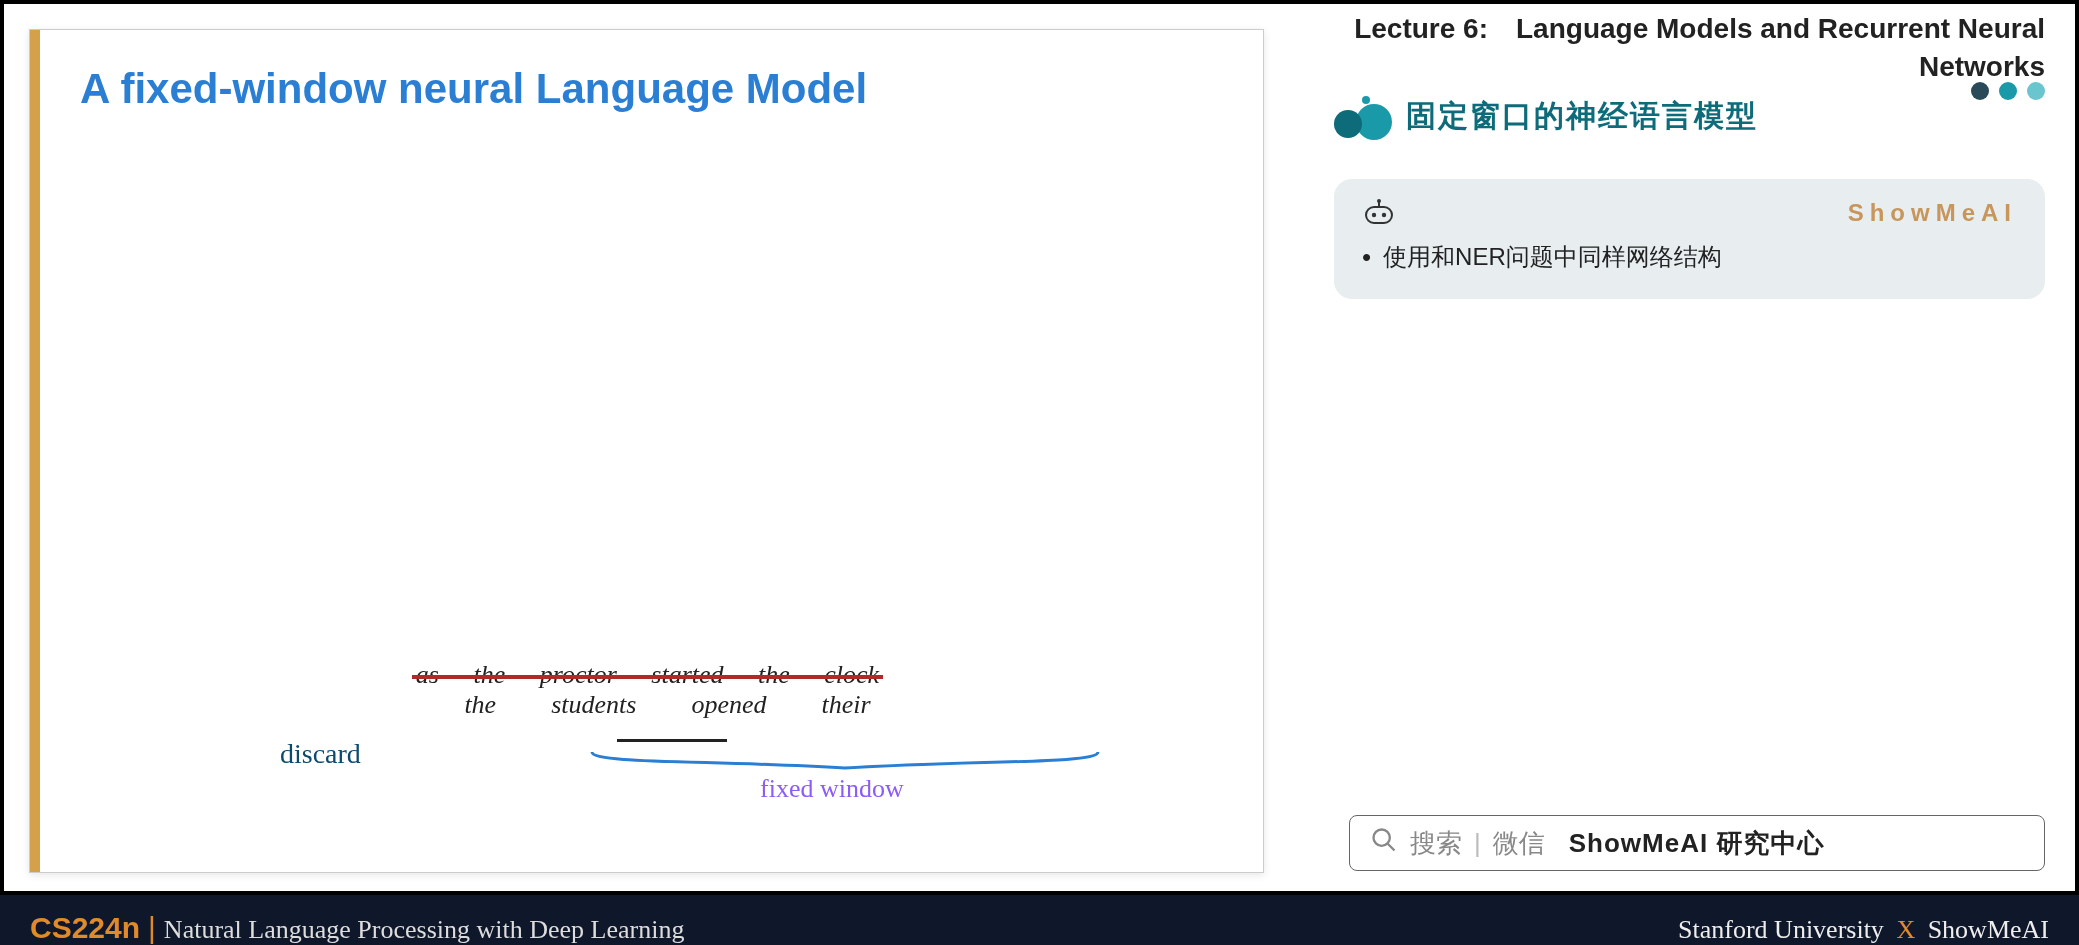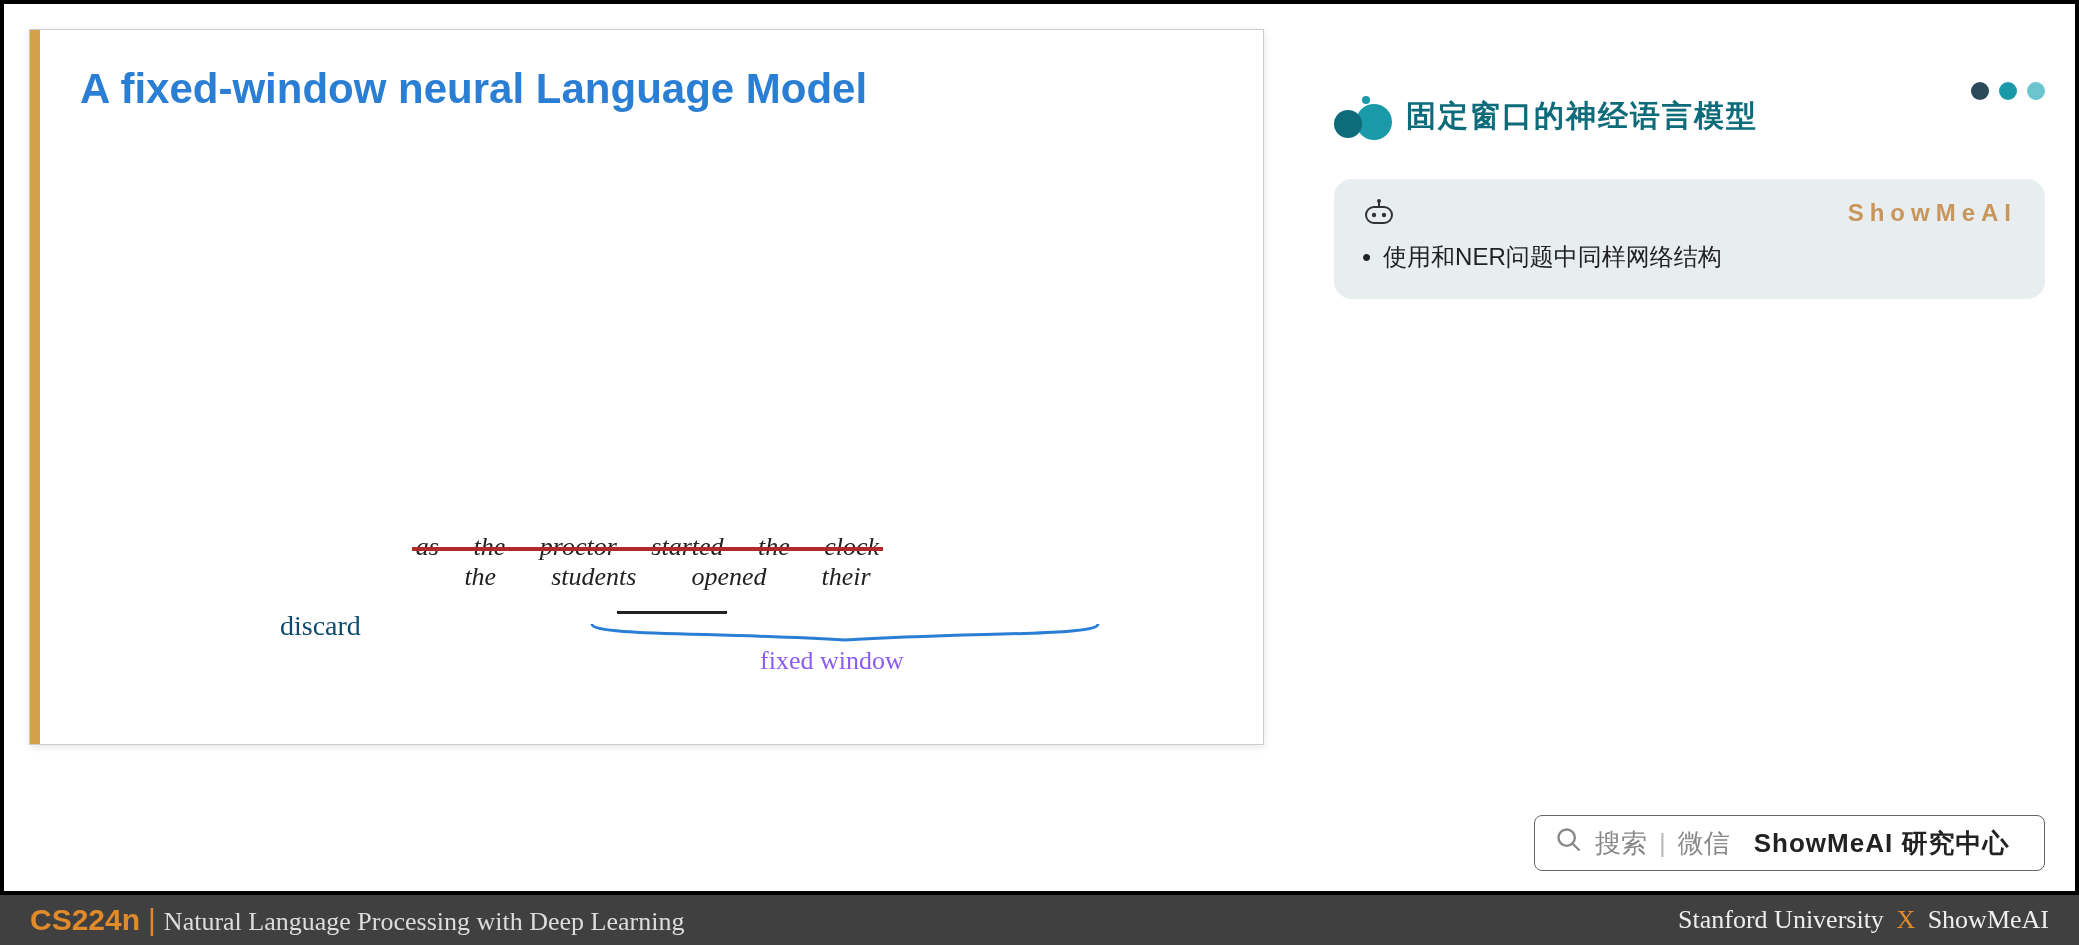--- a/index.html
+++ b/index.html
@@ -11,21 +11,21 @@
   position: relative;
 }
 .main-area {
   position: absolute;
   top: 4px; left: 4px; right: 4px; bottom: 54px;
   background: #fff;
 }
 .slide-panel {
   position: absolute;
   top: 25px; left: 25px;
-  width: 1235px; height: 716px;
+  width: 1235px; height: 844px;
   background: #fff;
   border: 1px solid #ccc;
   box-shadow: 0 2px 8px rgba(0,0,0,0.1);
 }
 .slide-accent {
   position: absolute;
   left: 0; top: 0; bottom: 0;
   width: 10px;
   background: #d4a04a;
 }
@@ -166,41 +166,41 @@
   display: flex;
   align-items: center;
   gap: 12px;
   font-weight: 500;
 }
 .note-bullet::before { content: "•"; font-size: 26px; }
 
 .search-bar {
   position: absolute;
   bottom: 20px; right: 30px;
-  width: 511px; height: 56px;
+  width: 696px; height: 56px;
   border: 1.5px solid #666;
   border-radius: 8px;
   display: flex;
   align-items: center;
   padding: 0 20px;
   gap: 12px;
   color: #888;
   font-size: 26px;
 }
 .search-bar .divider { color: #bbb; }
 .search-bar .label-strong { color: #222; font-weight: bold; letter-spacing: 1px; margin-left: 12px; }
 
 .bottom-bar {
   position: absolute;
   bottom: 0; left: 0; right: 0;
   height: 50px;
-  background: #404040;
+  background: #0f172a;
   display: flex;
   justify-content: space-between;
-  align-items: center;
+  align-items: flex-end;
   padding: 0 30px;
   font-size: 26px;
   color: #eee;
 }
 .bottom-left { display: flex; align-items: baseline; gap: 8px; }
 .course-code { color: #e08a2a; font-weight: bold; font-size: 30px; }
 .bottom-left .sep { color: #e08a2a; font-size: 30px; font-weight: 300; }
 .course-name { font-family: Georgia, serif; font-size: 26px; color: #ddd; }
 .bottom-right { font-family: Georgia, serif; }
 .bottom-right .x { color: #e08a2a; margin: 0 6px; }
@@ -237,20 +237,24 @@
         <path d="M2 2 C 2 14, 120 10, 255 18 C 390 10, 508 14, 508 2" stroke="#2a7fd4" stroke-width="3" fill="none"></path>
       </svg>
     </div>
 
     <div class="discard-label">discard</div>
     <div class="fixed-window-label">fixed window</div>
 
   </div>
 
   <div class="right-panel">
+    <div class="lecture-title">
+      <div>Lecture 6: Language Models and Recurrent Neural</div>
+      <div>Networks</div>
+    </div>
     <div class="dots-row">
       <div class="dot dark"></div>
       <div class="dot teal"></div>
       <div class="dot light"></div>
     </div>
 
     <div class="section-header">
       <span class="section-icon">
         <svg viewBox="0 0 58 48">
           <circle cx="40" cy="30" r="18" fill="#1a9aa8"></circle>

